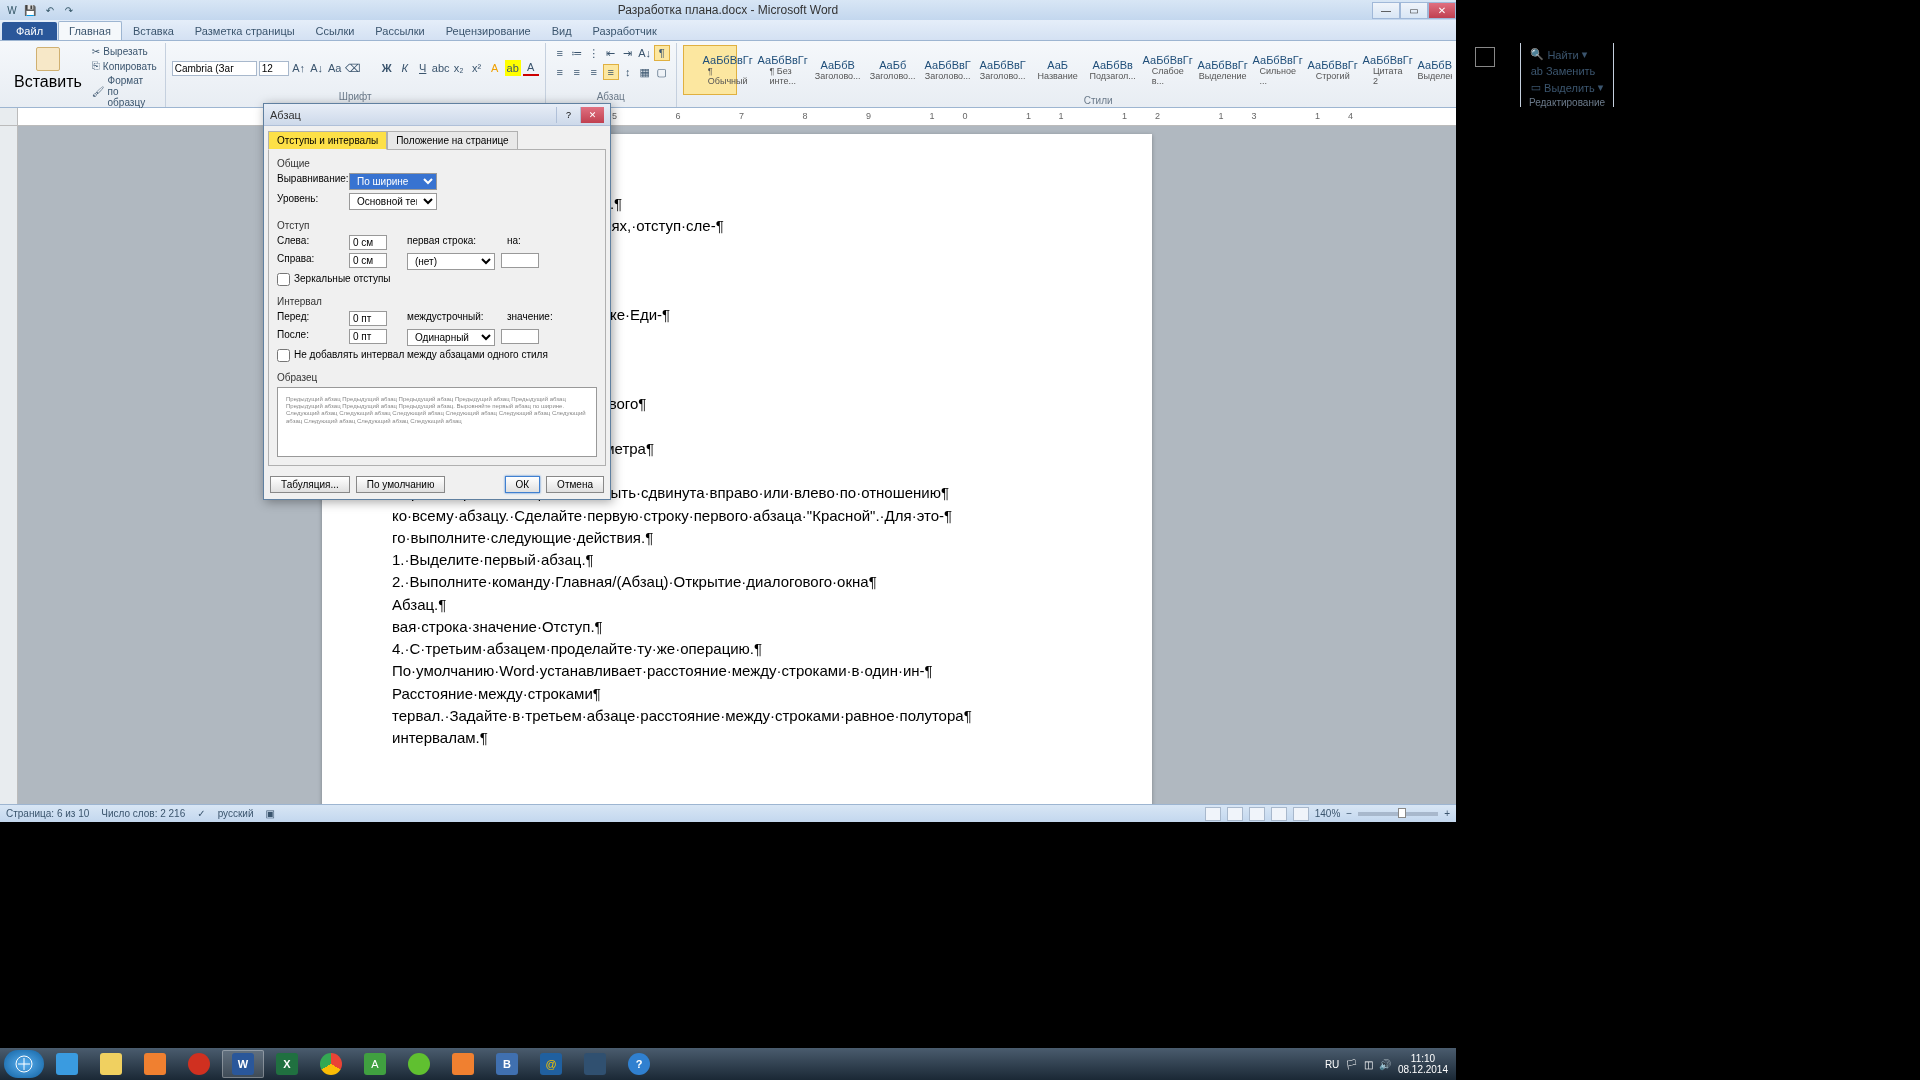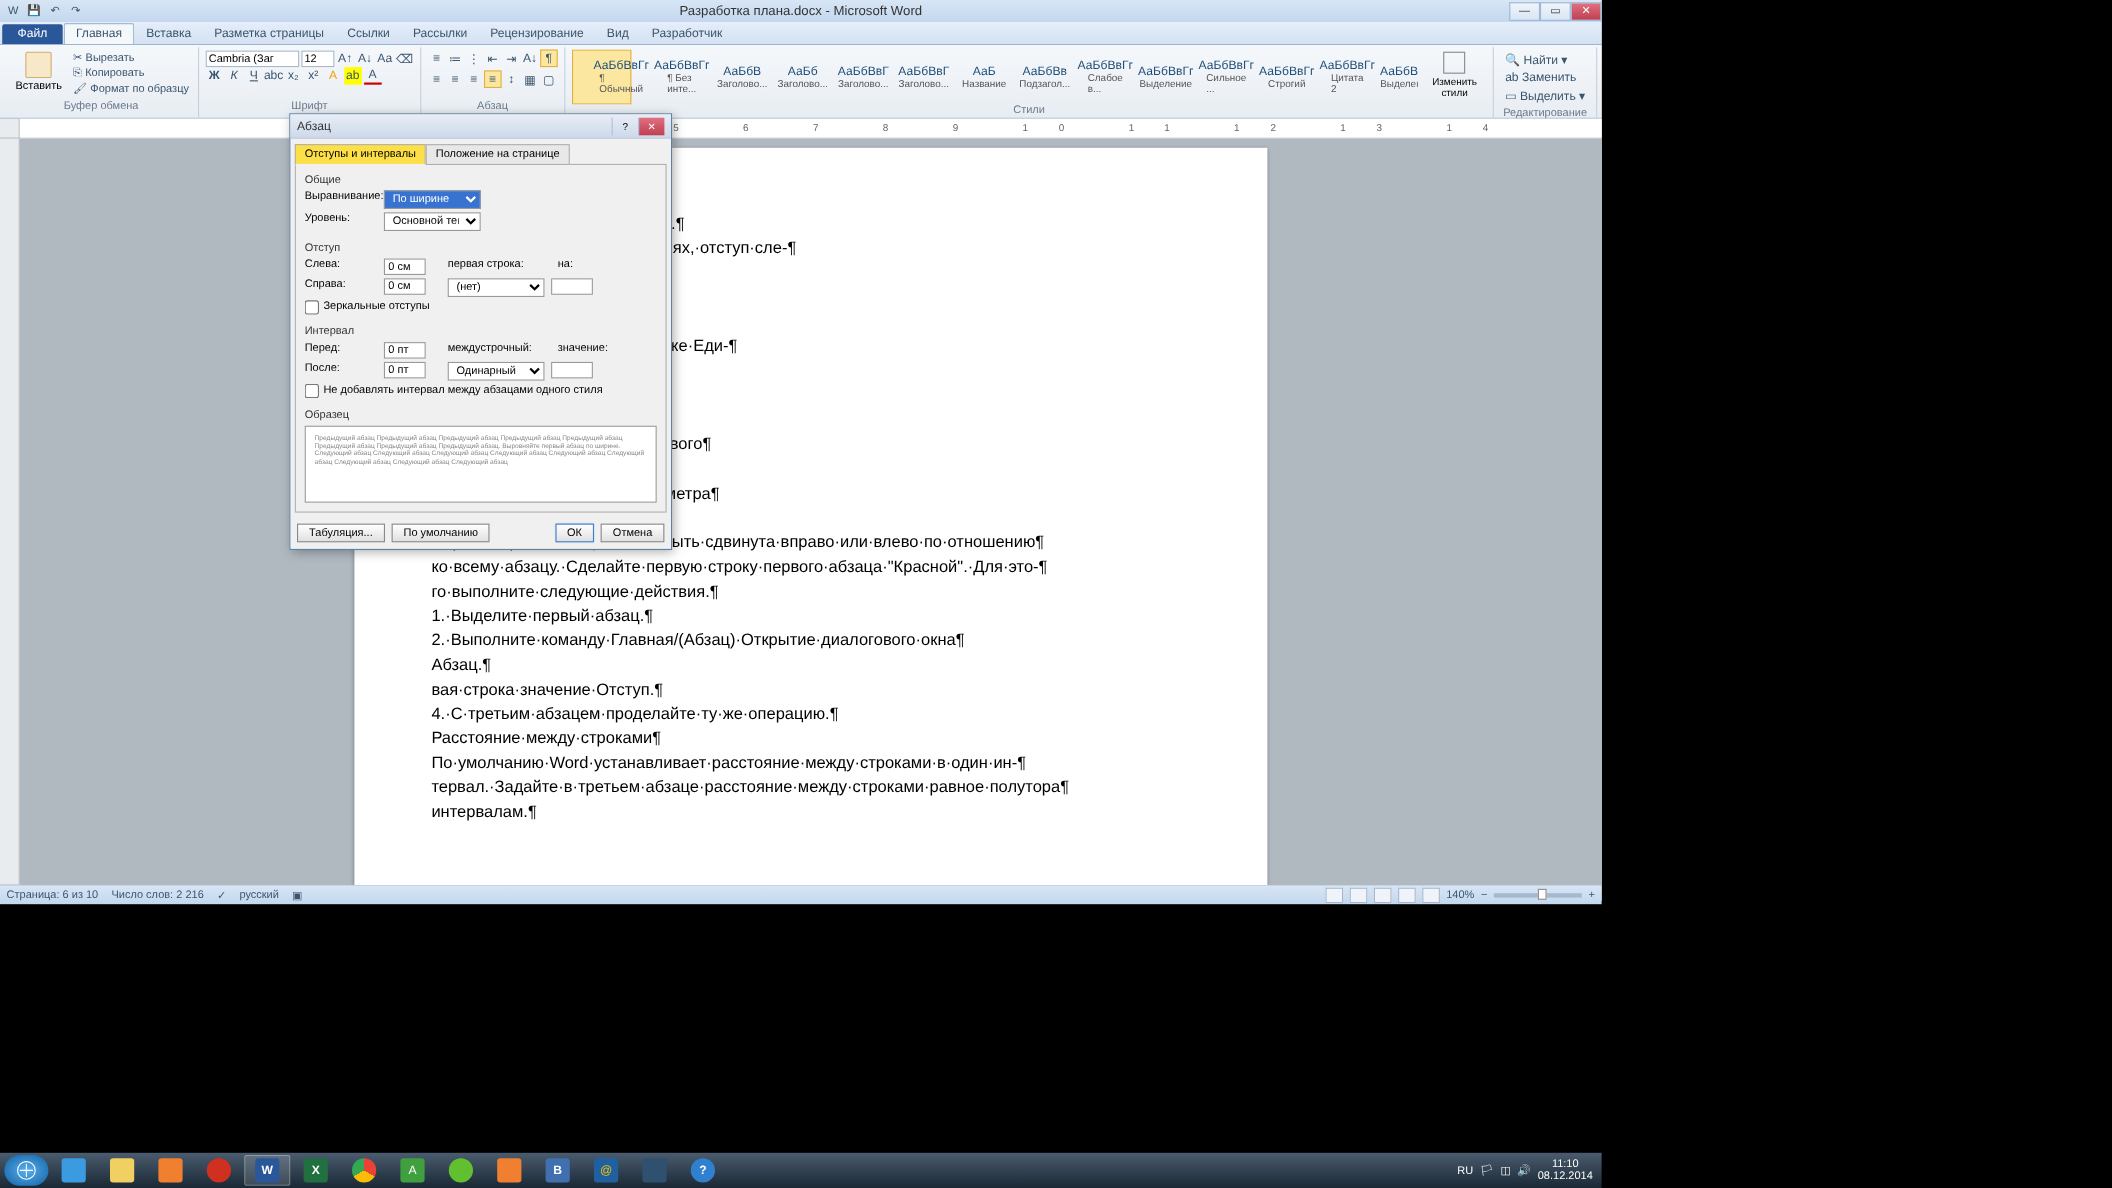--- a/index.html
+++ b/index.html
@@ -127,42 +127,42 @@
     <div class="tab">Рецензирование</div>
     <div class="tab">Вид</div>
     <div class="tab">Разработчик</div>
   </div>
 
   <div class="ribbon">
     <div class="ribbon-group">
       <div class="ribbon-group-content">
         <div class="big-btn">
           <div class="big-btn-icon"></div>
-          <span style="font-size:10px;">Вставить</span>
+          <span style="font-size:16px;">Вставить</span>
         </div>
         <div class="small-btns">
           <div class="small-btn">
               <span>✂</span>
               <span>Вырезать</span>
             </div>
           <div class="small-btn">
               <span>⎘</span>
               <span>Копировать</span>
             </div>
           <div class="small-btn">
               <span>🖌</span>
               <span>Формат по образцу</span>
             </div>
         </div>
       </div>
       <div class="ribbon-group-label">Буфер обмена</div>
     </div>
 
     <div class="ribbon-group">
-      <div class="ribbon-group-content" style="flex-direction:column; gap:0;">
+      <div class="ribbon-group-content" style="flex-direction:row; gap:18px;">
         <div class="font-row">
           <input class="font-select" value="Cambria (Заг" style="">
           <input class="size-select" value="12" style="">
           <span class="mini-btn">A↑</span>
           <span class="mini-btn">A↓</span>
           <span class="mini-btn">Aa</span>
           <span class="mini-btn">⌫</span>
         </div>
         <div class="font-row">
           <span class="mini-btn">
@@ -315,22 +315,22 @@
           <p>рвалы·задайте·значение·параметра¶</p>
           <p>ов.¶</p>
           <p>Первая·строка·абзаца·может·быть·сдвинута·вправо·или·влево·по·отношению¶</p>
           <p>ко·всему·абзацу.·Сделайте·первую·строку·первого·абзаца·"Красной".·Для·это-¶</p>
           <p>го·выполните·следующие·действия.¶</p>
           <p>1.·Выделите·первый·абзац.¶</p>
           <p>2.·Выполните·команду·Главная/(Абзац)·Открытие·диалогового·окна¶</p>
           <p>Абзац.¶</p>
           <p>вая·строка·значение·Отступ.¶</p>
           <p>4.·С·третьим·абзацем·проделайте·ту·же·операцию.¶</p>
+          <p>По·умолчанию·Word·устанавливает·расстояние·между·строками·в·один·ин-¶</p>
           <p>Расстояние·между·строками¶</p>
-          <p>По·умолчанию·Word·устанавливает·расстояние·между·строками·в·один·ин-¶</p>
           <p>тервал.·Задайте·в·третьем·абзаце·расстояние·между·строками·равное·полутора¶</p>
           <p>интервалам.¶</p>
         </div>
     </div>
   </div>
 
   <div class="statusbar">
     <div class="status-left">
       <span>Страница: 6 из 10</span>
       <span>Число слов: 2 216</span>

